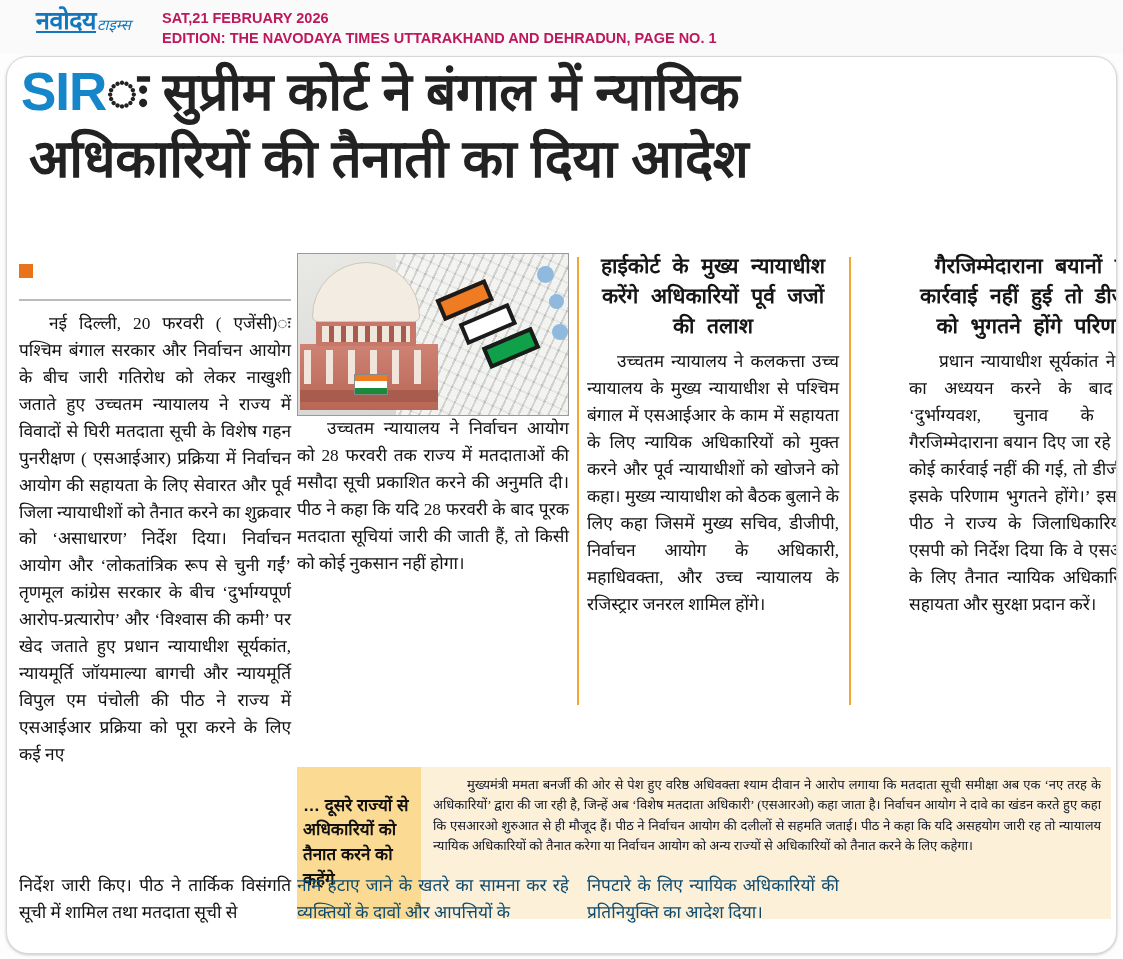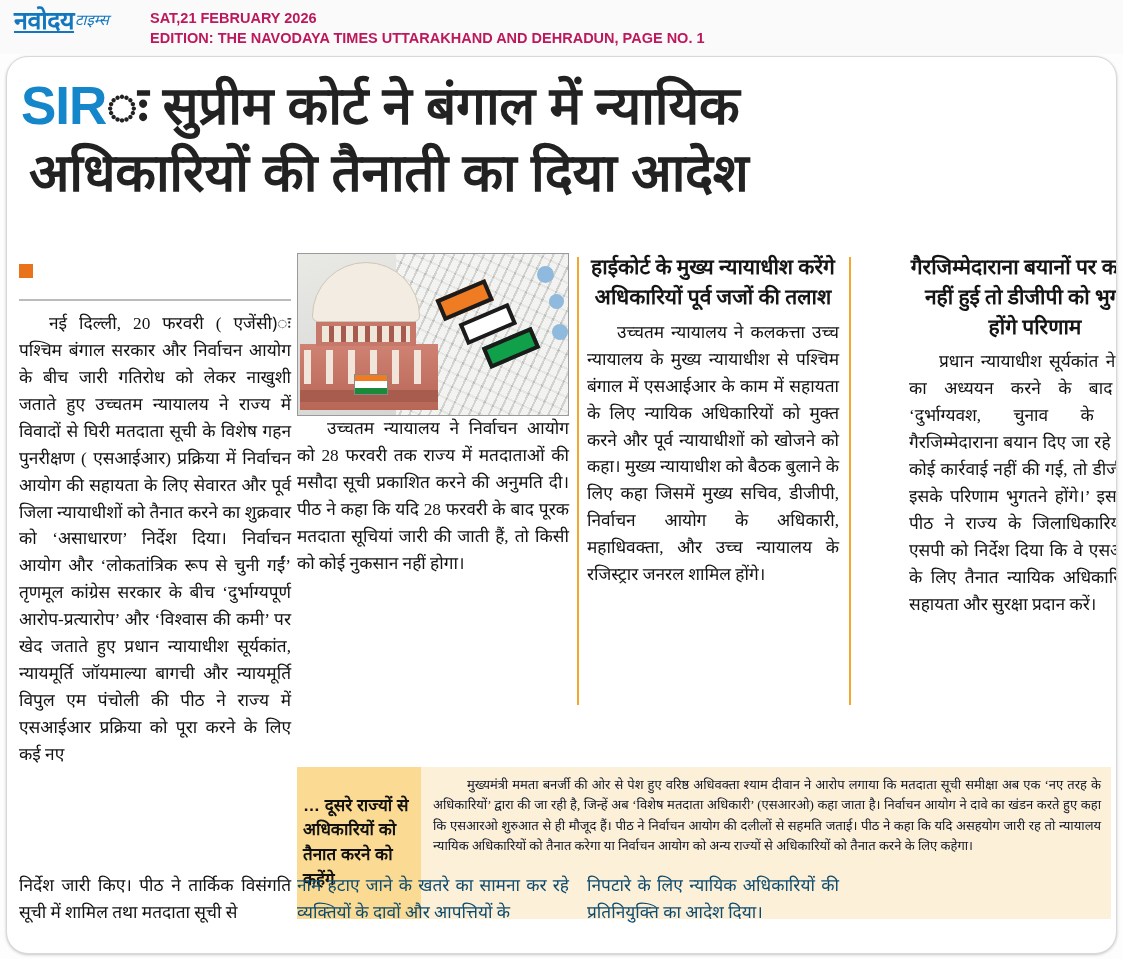--- a/index.html
+++ b/index.html
@@ -17,22 +17,22 @@
   }
 
   
   .masthead {
     position: absolute; left: 0; top: 0;
     width: 1123px; height: 54px;
     background: #fafafa;
     display: flex; align-items: flex-start;
   }
   .logo-block {
-    width: 150px; padding-left: 14px; padding-top: 8px;
-    display: flex; align-items: center;
+    width: 150px; padding-left: 24px; padding-top: 8px;
+    display: flex; align-items: flex-end; margin-left: 12px;
   }
   .logo-main {
     font-family: "Liberation Sans", sans-serif;
     font-weight: bold;
     font-size: 25px;
     color: #1277bd;
     letter-spacing: -0.5px;
     line-height: 1;
     text-decoration: underline;
     text-decoration-thickness: 2px;
@@ -62,21 +62,21 @@
     width: 1111px; height: 898px;
     background: #ffffff;
     border: 1px solid #d8d8d8;
     border-radius: 22px;
     box-shadow: 0 1px 3px rgba(0,0,0,0.22);
     overflow: hidden;
   }
 
   
   .headline {
-    position: absolute; left: 14px; top: 22px;
+    position: absolute; left: 14px; top: 8px;
     width: 1085px;
   }
   .hl-line {
     font-family: "Liberation Sans", sans-serif;
     font-weight: bold;
     color: #222222;
     line-height: 1.0;
     white-space: nowrap;
   }
   .hl-line1 { font-size: 53px; letter-spacing: -0.3px; }
@@ -129,21 +129,21 @@
     margin-right: 6px;
     vertical-align: -1px;
   }
   .hr1 {
     margin: 14px 0 10px 0;
     height: 2px; background: #bbbbbb; border: 0;
   }
 
   
   .colhead {
-    font-family: Liberation Serif, serif;
+    font-family: Liberation Mono, monospace;
     font-weight: bold;
     font-size: 21px;
     line-height: 1.42;
     color: #151515;
     text-align: center;
     margin-bottom: 7px;
   }
 
   
   .body {

